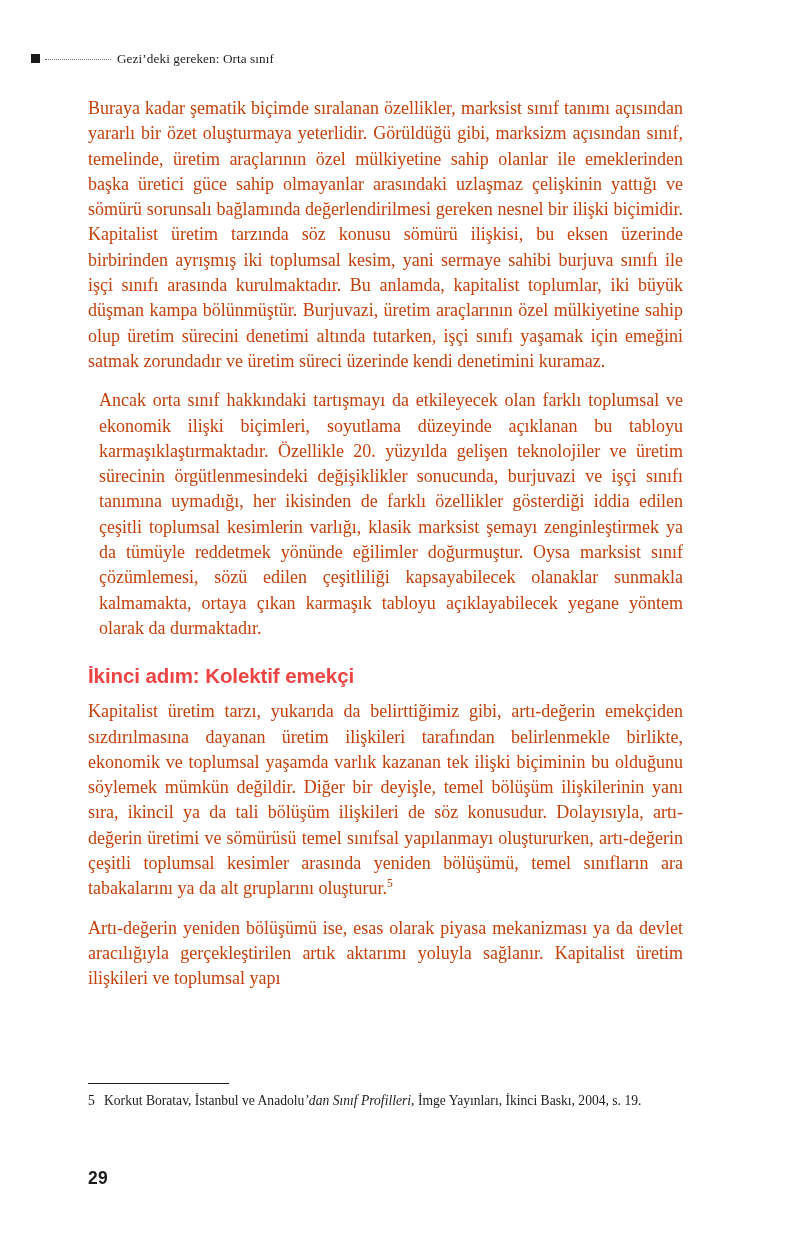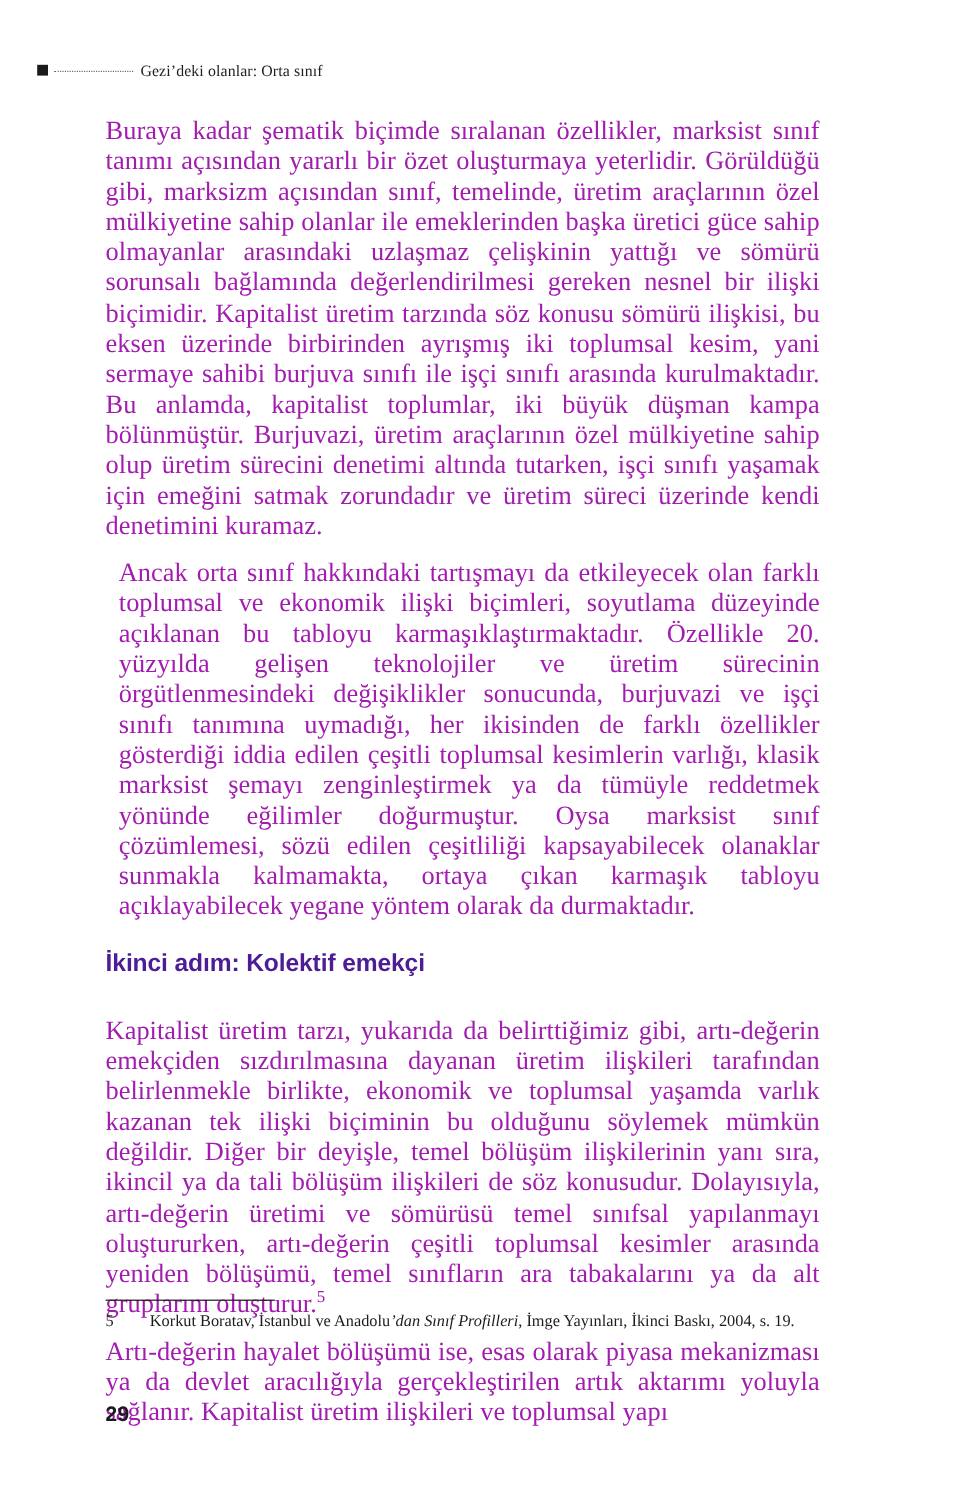--- a/index.html
+++ b/index.html
@@ -60,39 +60,39 @@
   
   .column {
     position: absolute;
     left: 88px;
     top: 96px;
     width: 595px;
   }
 
   p.body-par {
     margin: 0 0 14px 0;
-    font-size: 22px;
+    font-size: 18px;
     line-height: 25.3px;
     text-align: justify;
     text-justify: inter-word;
     hyphens: manual;
-    color: #a21caf;
+    color: #c2410c;
     font-family: "Liberation Serif", "DejaVu Serif", serif;
   }
   p.body-par:last-child { margin-bottom: 0; }
 
   p.tight-last { margin-bottom: 12px; margin-left: 11px; }
 
   h2.section-head {
     font-family: "Liberation Sans", "DejaVu Sans", sans-serif;
     font-size: 20.5px;
     font-weight: bold;
     line-height: 26px;
-    color: #4c1d95;
-    margin: 22px 0 30px 0;
+    color: #ef4444;
+    margin: 22px 0 10px 0;
     letter-spacing: -0.1px;
   }
 
   sup.fn-ref {
     font-size: 0.64em;
     vertical-align: super;
     line-height: 0;
   }
 
   
@@ -114,21 +114,21 @@
     font-family: "Liberation Serif", "DejaVu Serif", serif;
     font-size: 13.6px;
     line-height: 19.4px;
     color: #1c1c1c;
   }
   .footnote-num {
     flex: 0 0 16px;
   }
   .footnote-text {
     flex: 1 1 auto;
-    text-align: center;
+    text-align: left;
   }
   .footnote-text i { font-style: italic; }
 
   
   .folio {
     position: absolute;
     left: 88px;
     top: 1168px;
     font-family: "Liberation Sans", "DejaVu Sans", sans-serif;
     font-size: 17.5px;
@@ -138,34 +138,34 @@
   }
 </style>
 </head>
 <body>
 
 <div class="page">
 
   <div class="running-head">
     <span class="head-square"></span>
     <span class="head-dots"></span>
-    <span class="head-title">Gezi’deki olanlar: Orta sınıf</span>
+    <span class="head-title">Gezi’deki gereken: Orta sınıf</span>
   </div>
 
   <div class="column">
 
     <p class="body-par">Buraya kadar şematik biçimde sıralanan özellikler, marksist sınıf tanımı açısından yararlı bir özet oluşturmaya yeterlidir. Görüldüğü gibi, marksizm açısından sınıf, temelinde, üretim araçlarının özel mülkiyetine sahip olanlar ile emeklerinden başka üretici güce sahip olmayanlar arasındaki uzlaşmaz çelişkinin yattığı ve sömürü sorunsalı bağlamında değerlendirilmesi gereken nesnel bir ilişki biçimidir. Kapitalist üretim tarzında söz konusu sömürü ilişkisi, bu eksen üzerinde birbirinden ayrışmış iki toplumsal kesim, yani sermaye sahibi burjuva sınıfı ile işçi sınıfı arasında kurulmaktadır. Bu anlamda, kapitalist toplumlar, iki büyük düşman kampa bölünmüştür. Burjuvazi, üretim araçlarının özel mülkiyetine sahip olup üretim sürecini denetimi altında tutarken, işçi sınıfı yaşamak için emeğini satmak zorundadır ve üretim süreci üzerinde kendi denetimini kuramaz.</p>
 
     <p class="body-par tight-last">Ancak orta sınıf hakkındaki tartışmayı da etkileyecek olan farklı toplumsal ve ekonomik ilişki biçimleri, soyutlama düzeyinde açıklanan bu tabloyu karmaşıklaştırmaktadır. Özellikle 20. yüzyılda gelişen teknolojiler ve üretim sürecinin örgütlenmesindeki değişiklikler sonucunda, burjuvazi ve işçi sınıfı tanımına uymadığı, her ikisinden de farklı özellikler gösterdiği iddia edilen çeşitli toplumsal kesimlerin varlığı, klasik marksist şemayı zenginleştirmek ya da tümüyle reddetmek yönünde eğilimler doğurmuştur. Oysa marksist sınıf çözümlemesi, sözü edilen çeşitliliği kapsayabilecek olanaklar sunmakla kalmamakta, ortaya çıkan karmaşık tabloyu açıklayabilecek yegane yöntem olarak da durmaktadır.</p>
 
     <h2 class="section-head">İkinci adım: Kolektif emekçi</h2>
 
     <p class="body-par"><span>Kapitalist üretim tarzı, yukarıda da belirttiğimiz gibi, artı-değerin emekçiden sızdırılmasına dayanan üretim ilişkileri tarafından belirlenmekle birlikte, ekonomik ve toplumsal yaşamda varlık kazanan tek ilişki biçiminin bu olduğunu söylemek mümkün değildir. Diğer bir deyişle, temel bölüşüm ilişkilerinin yanı sıra, ikincil ya da tali bölüşüm ilişkileri de söz konusudur. Dolayısıyla, artı-değerin üretimi ve sömürüsü temel sınıfsal yapılanmayı oluştururken, artı-değerin çeşitli toplumsal kesimler arasında yeniden bölüşümü, temel sınıfların ara tabakalarını ya da alt gruplarını oluşturur.</span><sup class="fn-ref">5</sup></p>
 
-    <p class="body-par">Artı-değerin hayalet bölüşümü ise, esas olarak piyasa mekanizması ya da devlet aracılığıyla gerçekleştirilen artık aktarımı yoluyla sağlanır. Kapitalist üretim ilişkileri ve toplumsal yapı</p>
+    <p class="body-par">Artı-değerin yeniden bölüşümü ise, esas olarak piyasa mekanizması ya da devlet aracılığıyla gerçekleştirilen artık aktarımı yoluyla sağlanır. Kapitalist üretim ilişkileri ve toplumsal yapı</p>
 
   </div>
 
   <div class="footnote-area">
     <div class="footnote-rule"></div>
     <div class="footnote">
       <span class="footnote-num">5</span>
       <span class="footnote-text"><span>Korkut Boratav, İstanbul ve Anadolu</span><i>’dan Sınıf Profilleri</i><span>, İmge Yayınları, İkinci Baskı, 2004, s. 19.</span></span>
     </div>
   </div>

